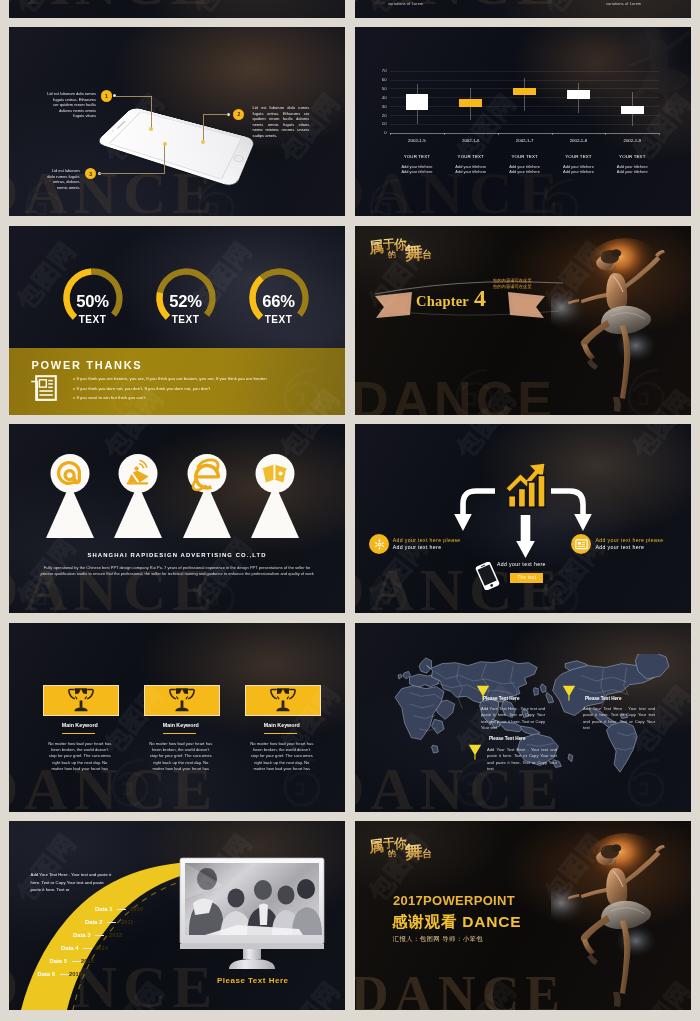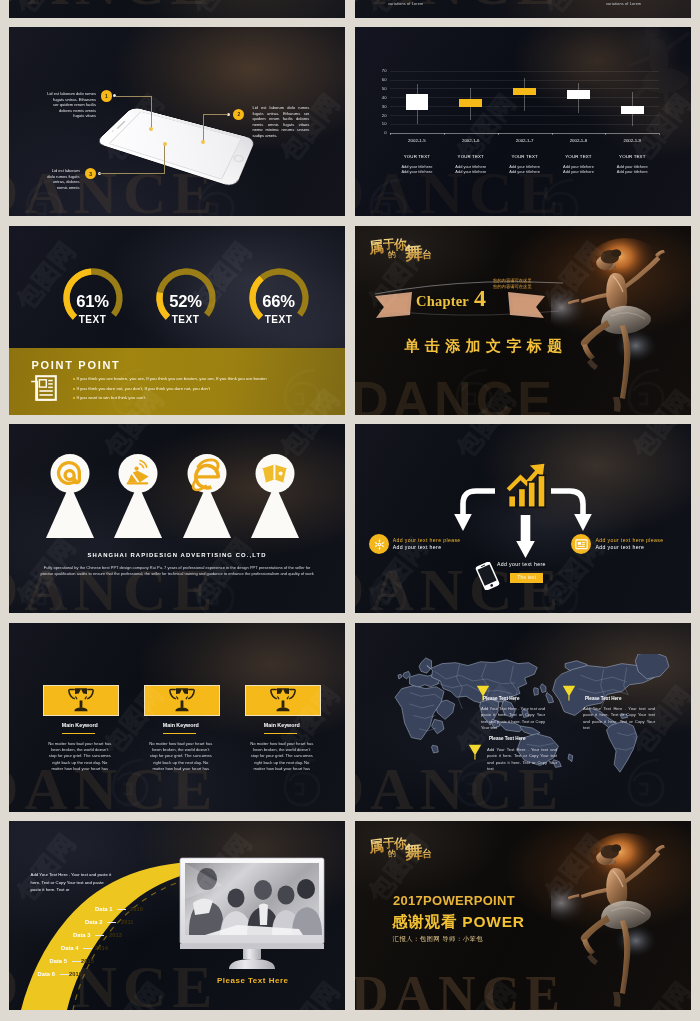--- a/index.html
+++ b/index.html
@@ -258,36 +258,36 @@
     </div>
   </div>
 
   <div class="row">
     <div class="slide s3" id="s2a">
       <div class="texture" style="background:radial-gradient(ellipse at 72% 28%, rgba(90,90,110,.40), rgba(0,0,0,0) 42%),radial-gradient(ellipse at 88% 60%, rgba(60,62,80,.45), rgba(0,0,0,0) 45%),linear-gradient(120deg,#161722 0%,#0d1018 45%,#12141d 100%);"></div>
       <div class="gauge" style="left:50.55px;top:39px;"><svg width="66" height="66" viewBox="0 0 66 66">
             <path d="M 14.93 52.38 A 26.5 26.5 0 1 1 53.59 49.68" fill="none" stroke="#9a7d16" stroke-width="6.3" stroke-linecap="butt"></path>
             <path d="M 14.93 52.38 A 26.5 26.5 0 0 1 31.15 6.56" fill="none" stroke="#f9bd17" stroke-width="6.3" stroke-linecap="butt"></path>
           </svg></div>
-      <div class="gval" style="left:50.55px;top:66.5px;">61%</div>
+      <div class="gval" style="left:50.55px;top:66.5px;">50%</div>
       <div class="glbl" style="left:50.55px;top:88.5px;">TEXT</div>
       <div class="gauge" style="left:143.55px;top:39px;"><svg width="66" height="66" viewBox="0 0 66 66">
             <path d="M 14.93 52.38 A 26.5 26.5 0 1 1 53.59 49.68" fill="none" stroke="#9a7d16" stroke-width="6.3" stroke-linecap="butt"></path>
             <path d="M 14.93 52.38 A 26.5 26.5 0 0 1 7.03 27.71" fill="none" stroke="#f9bd17" stroke-width="6.3" stroke-linecap="butt"></path>
           </svg></div>
       <div class="gval" style="left:143.55px;top:66.5px;">52%</div>
       <div class="glbl" style="left:143.55px;top:88.5px;">TEXT</div>
       <div class="gauge" style="left:236.55px;top:39px;"><svg width="66" height="66" viewBox="0 0 66 66">
             <path d="M 14.93 52.38 A 26.5 26.5 0 1 1 53.59 49.68" fill="none" stroke="#9a7d16" stroke-width="6.3" stroke-linecap="butt"></path>
             <path d="M 14.93 52.38 A 26.5 26.5 0 0 1 15.53 13.07" fill="none" stroke="#f9bd17" stroke-width="6.3" stroke-linecap="butt"></path>
           </svg></div>
       <div class="gval" style="left:236.55px;top:66.5px;">66%</div>
       <div class="glbl" style="left:236.55px;top:88.5px;">TEXT</div>
       <div class="band"></div>
-      <div class="ppt" style="left:22.5px;top:133.5px;">POINT POINT</div>
+      <div class="ppt" style="left:22.5px;top:133.5px;">POWER THANKS</div>
       <div style="position:absolute;left:20.5px;top:149px;"><svg width="27" height="26" viewBox="0 0 27 26">
   <path d="M1.2 6.5 h6 v18.3 h15.2" fill="none" stroke="#fdf8e8" stroke-width="1.7"></path>
   <rect x="6.2" y="1.2" width="19.6" height="23.6" fill="none" stroke="#fdf8e8" stroke-width="2.1"></rect>
   <rect x="9.4" y="4.8" width="6.9" height="7.3" fill="none" stroke="#fdf8e8" stroke-width="1.5"></rect>
   <rect x="18.2" y="4.8" width="4.6" height="1.5" fill="#fdf8e8"></rect>
   <rect x="18.2" y="8.2" width="4.6" height="1.5" fill="#fdf8e8"></rect>
   <rect x="18.2" y="11.6" width="4.6" height="1.5" fill="#fdf8e8"></rect>
   <rect x="9.4" y="15.2" width="13.4" height="1.6" fill="#fdf8e8"></rect>
   <rect x="9.4" y="19.2" width="13.4" height="1.6" fill="#fdf8e8"></rect>
 </svg></div>
@@ -372,21 +372,20 @@
         <path d="M138 6 L167 9 L162 17 L167 24 L139 22 Z" fill="#d79b76" opacity=".45"></path>
       </svg>
       <svg class="ribbon" width="200" height="42" viewBox="0 0 200 42" style="left:14px;top:50px;z-index:2;">
         <path d="M6 18 Q60 8 118 6 Q156 5 194 7" stroke="#d8d8de" stroke-width="1" fill="none" opacity=".45"></path>
         <path d="M10 34 Q62 40 120 39 Q158 38 190 35" stroke="#c4c4cd" stroke-width=".8" fill="none" opacity=".28"></path>
       </svg>
       <div class="chword" style="left:61px;top:67px;">Chapter</div>
       <div class="chnum" style="left:119px;top:59px;">4</div>
       <div class="stxt" style="left:138px;top:52px;">您的内容请写在这里</div>
       <div class="stxt" style="left:138px;top:58px;">您的内容请写在这里</div>
-      <div class="subcn" style="left:49.4px;top:111px;">单击添加文字标题</div>
     </div>
   </div>
 
   <div class="row">
     <div class="slide s5" id="s3a">
       <div class="texture" style="background:radial-gradient(ellipse at 74% 34%, rgba(116,86,58,.42), rgba(0,0,0,0) 38%),radial-gradient(ellipse at 26% 66%, rgba(56,58,74,.32), rgba(0,0,0,0) 48%),linear-gradient(120deg,#15161f 0%,#0b0e15 45%,#11131b 100%);"></div>
       <div class="dancebg" style="left:-34px;top:132px;font-size:60px;">DANCE</div>
       <div class="person" style="left:34.5px;top:29.5px;">
         <svg width="52" height="88" viewBox="0 0 52 88">
           <path d="M26 30 L50 84 L2 84 Z" fill="#fbfaf6"></path>
@@ -789,21 +788,21 @@
 </svg>
       <div class="cally" style="left:14px;top:14px;">
           <span style="left:0px;top:2px;font-size:15px;transform:rotate(-7deg);">属</span>
           <span style="left:14px;top:0px;font-size:12px;transform:rotate(-4deg);">于</span>
           <span style="left:25px;top:0px;font-size:13px;transform:rotate(-3deg);">你</span>
           <span style="left:19px;top:13px;font-size:8px;transform:rotate(-6deg);">的</span>
           <span style="left:36px;top:5px;font-size:18px;transform:rotate(-5deg);">舞</span>
           <span style="left:53px;top:12px;font-size:10px;transform:rotate(-4deg);">台</span>
         </div>
       <div class="l1" style="left:38px;top:72px;">2017POWERPOINT</div>
-      <div class="l2" style="left:37px;top:91px;">感谢观看 POWER</div>
+      <div class="l2" style="left:37px;top:91px;">感谢观看 DANCE</div>
       <div class="l3" style="left:37.6px;top:114px;">汇报人：包图网  导师：小笨包</div>
     </div>
   </div>
 
 </div>
 
 <div id="wm">
     <div class="wmtile" style="left: 0px; top: 0px;">包图网</div>
     <div class="wmtile" style="left: 176px; top: 0px;">包图网</div>
     <div class="wmtile" style="left: 352px; top: 0px;">包图网</div>

